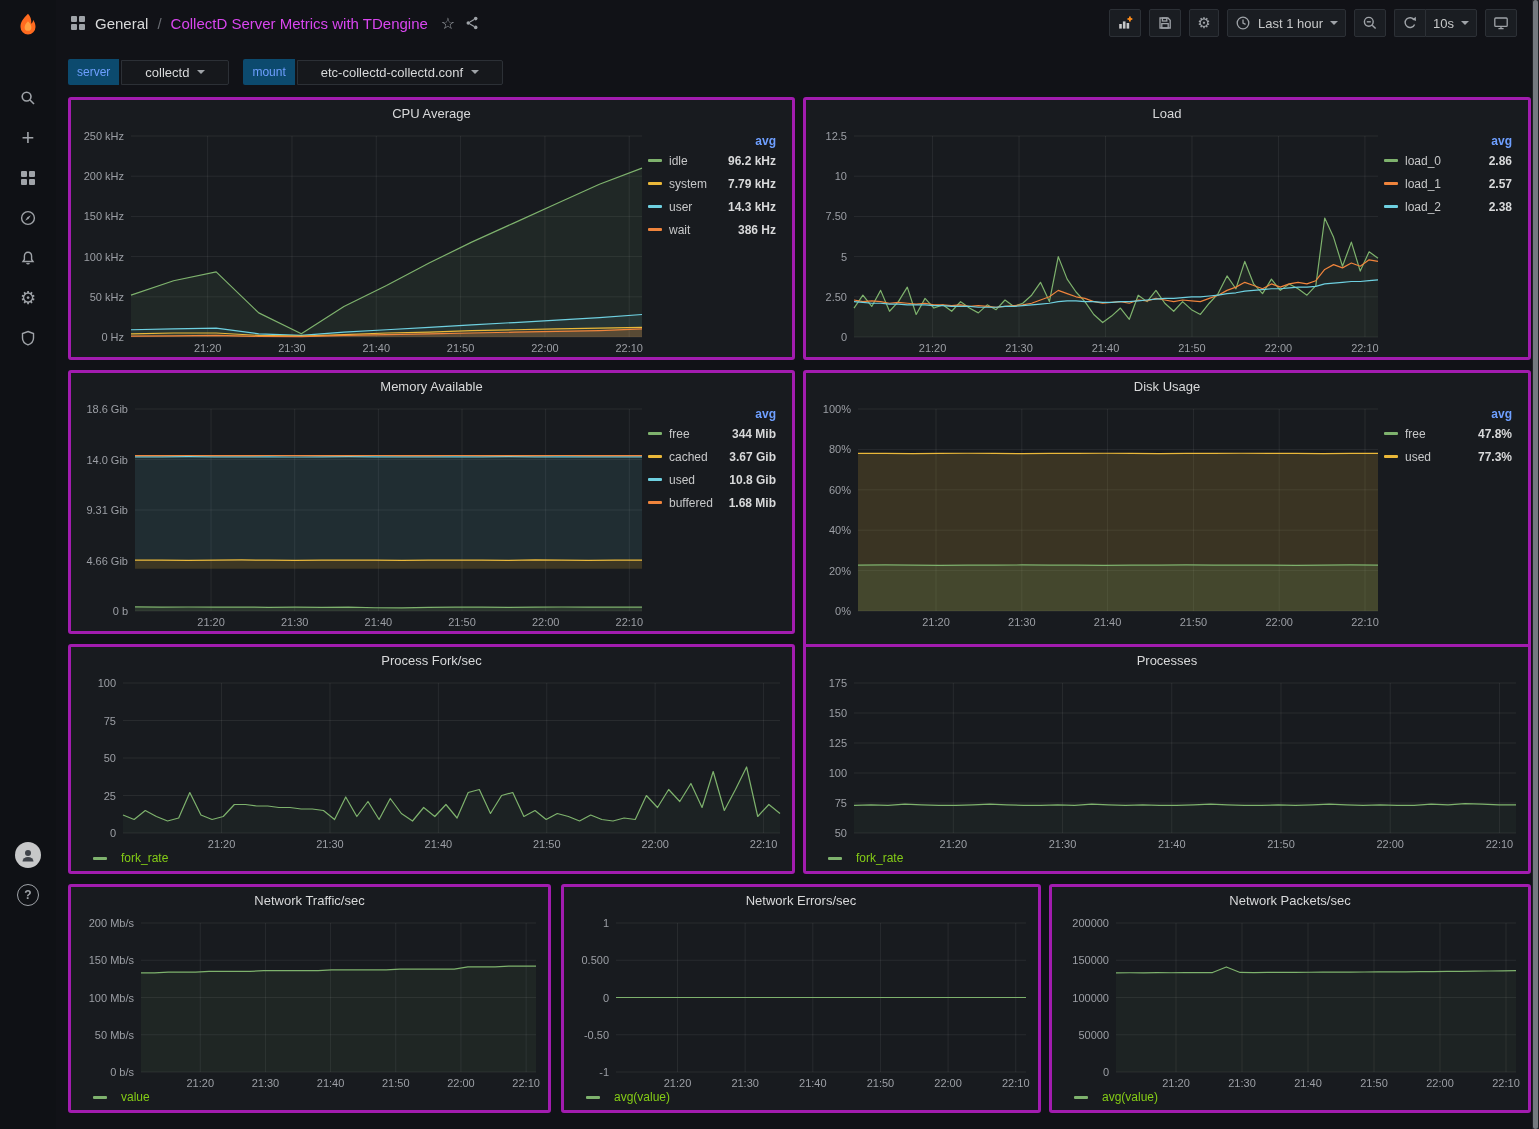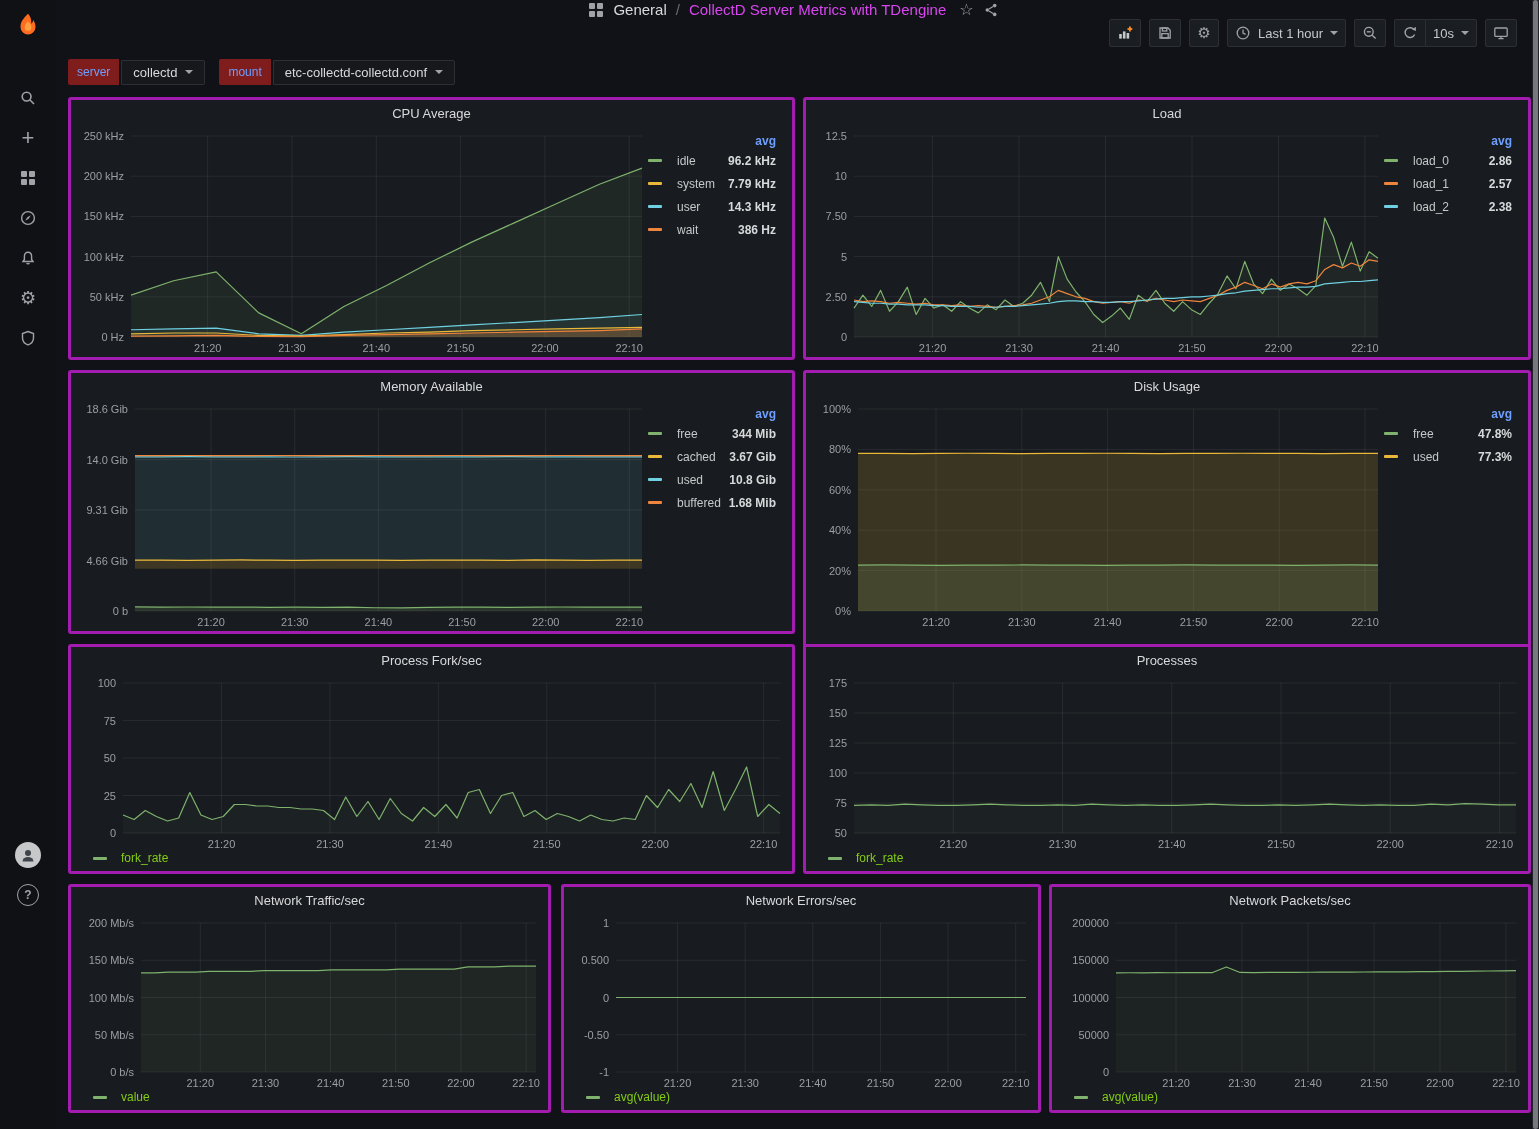--- a/index.html
+++ b/index.html
@@ -15,55 +15,55 @@
   .avatar{width:26px;height:26px;border-radius:50%;background:#c7c8c9;display:flex;align-items:center;justify-content:center;cursor:pointer;overflow:hidden;}
   .plus-glyph{font-size:22px;line-height:20px;color:#9fa3a8;}
   .gear-glyph{font-size:18px;color:#9fa3a8;}
   .q-circle{width:20px;height:20px;border:1.5px solid #9fa3a8;border-radius:50%;font-size:12px;color:#9fa3a8;display:flex;align-items:center;justify-content:center;font-weight:700;}
 
   
   .scrollbar{position:absolute;right:0;top:0;width:7px;height:100%;background:#202226;}
   .scroll-thumb{position:absolute;left:1px;top:0;width:5px;height:100%;background:#75797f;border-radius:3px;}
 
   
-  .navbar{position:absolute;left:56px;right:8px;top:0;height:46px;display:flex;align-items:center;padding:0 14px;box-sizing:border-box;flex-direction:column;}
+  .navbar{position:absolute;left:56px;right:8px;top:0;height:46px;display:flex;align-items:center;padding:0 14px;box-sizing:border-box;}
   .crumb{display:flex;align-items:center;gap:9px;font-size:15px;}
   .crumb .section{color:#d8d9da;cursor:pointer;}
   .crumb .sep{color:#6a6d73;}
   .crumb .title{color:#d946ef;}
   .icon16{width:16px;height:16px;display:inline-block;vertical-align:middle;}
   .star{font-size:16px;color:#9fa3a8;cursor:pointer;margin-left:4px;}
   .nav-right{margin-left:auto;display:flex;align-items:center;gap:8px;}
   .nbtn{height:28px;min-width:30px;border:1px solid #2c3036;background:#1a1d22;border-radius:2px;
     display:flex;align-items:center;justify-content:center;padding:0 7px;gap:7px;color:#c7c8c9;font-size:13px;cursor:pointer;box-sizing:border-box;}
   .btn-group{display:flex;}
   .btn-group .nbtn:first-child{border-right:none;border-radius:2px 0 0 2px;}
   .btn-group .nbtn:last-child{border-radius:0 2px 2px 0;}
   .caret{width:0;height:0;border-left:4px solid transparent;border-right:4px solid transparent;border-top:4px solid #9fa3a8;display:inline-block;}
 
   
   .submenu{position:absolute;left:68px;top:57px;height:30px;display:flex;align-items:center;gap:14px;}
   .var{display:flex;align-items:center;gap:2px;}
-  .var-label{background:#7f1d1d;color:#6e9fff;font-size:12px;padding:6px 9px;border-radius:2px 0 0 2px;cursor:default;}
-  .var-value{background:#16181c;border:1px solid #2c3036;color:#d8d9da;font-size:13px;padding:4px 11px;border-radius:0 2px 2px 0;
+  .var-label{background:#0c4a6e;color:#6e9fff;font-size:12px;padding:6px 9px;border-radius:2px 0 0 2px;cursor:default;}
+  .var-value{background:#16181c;border:1px solid #2c3036;color:#d8d9da;font-size:13px;padding:4px 23px;border-radius:0 2px 2px 0;
     display:flex;align-items:center;gap:8px;cursor:pointer;}
 
   
   .panel{position:absolute;background:#181b1f;border:3px solid #a21caf;border-radius:3px;box-sizing:border-box;}
   .panel-title{height:28px;line-height:28px;text-align:center;font-size:13px;font-weight:500;color:#d8d9da;cursor:pointer;}
   .panel-body{position:absolute;top:28px;left:8px;right:8px;bottom:4px;display:flex;}
   .panel-body.row{flex-direction:row;}
   .panel-body.col{flex-direction:column;}
   .chart-wrap{flex:1 1 auto;min-width:0;min-height:0;position:relative;}
   svg text.tick{font-family:"Liberation Sans",sans-serif;font-size:11px;fill:#9c9fa5;}
   .legend-right{width:138px;flex:none;padding:6px 6px 0 2px;font-size:12px;box-sizing:border-box;}
   .lg-head{text-align:right;color:#6e9fff;font-weight:600;margin-bottom:1px;padding-right:2px;cursor:pointer;}
   .lg-row{display:flex;align-items:center;height:23px;cursor:pointer;}
   .lg-dash{width:14px;height:3px;border-radius:1px;margin-right:7px;flex:none;}
-  .lg-name{color:#c7c8c9;flex:1;margin-left:8px;}
+  .lg-name{color:#c7c8c9;flex:1;}
   .lg-val{color:#d8d9da;padding-right:2px;font-weight:bold;}
   .legend-bottom{height:18px;flex:none;display:flex;align-items:center;gap:7px;padding-left:14px;font-size:12px;color:#84cc16;cursor:pointer;}
 
   .p0{left:68px;top:97px;width:727px;height:263px}
   .p1{left:803px;top:97px;width:728px;height:263px}
   .p2{left:68px;top:370px;width:727px;height:264px}
   .p3{left:803px;top:370px;width:728px;height:309px}
   .p4{left:68px;top:644px;width:727px;height:230px}
   .p5{left:803px;top:644px;width:728px;height:230px}
   .p6{left:68px;top:884px;width:483px;height:229px}

